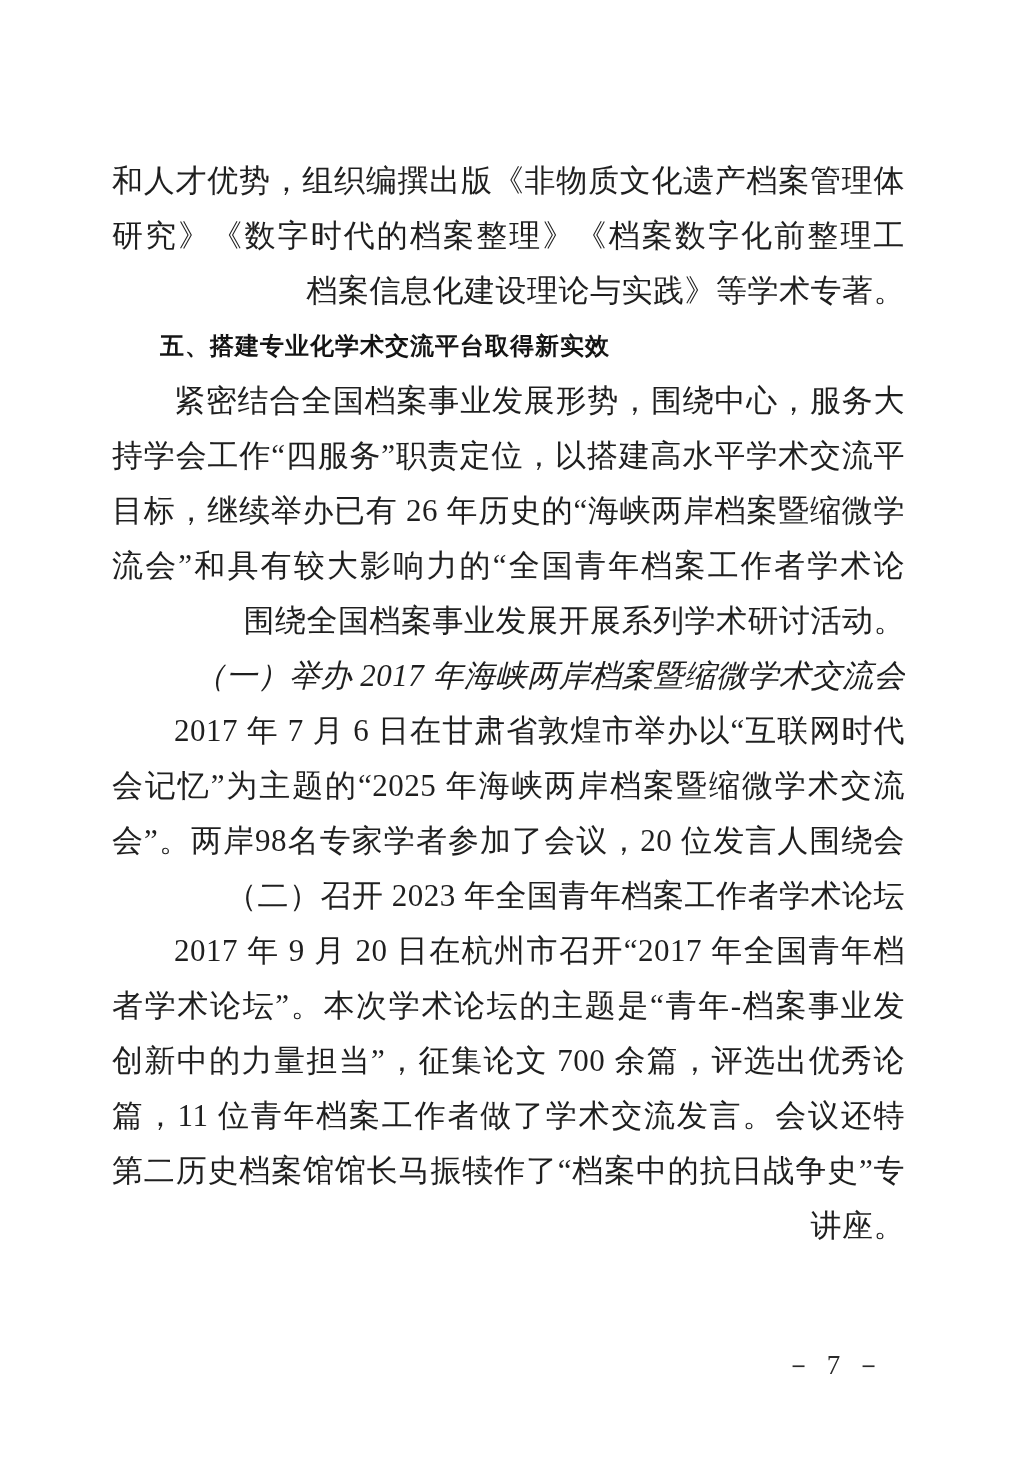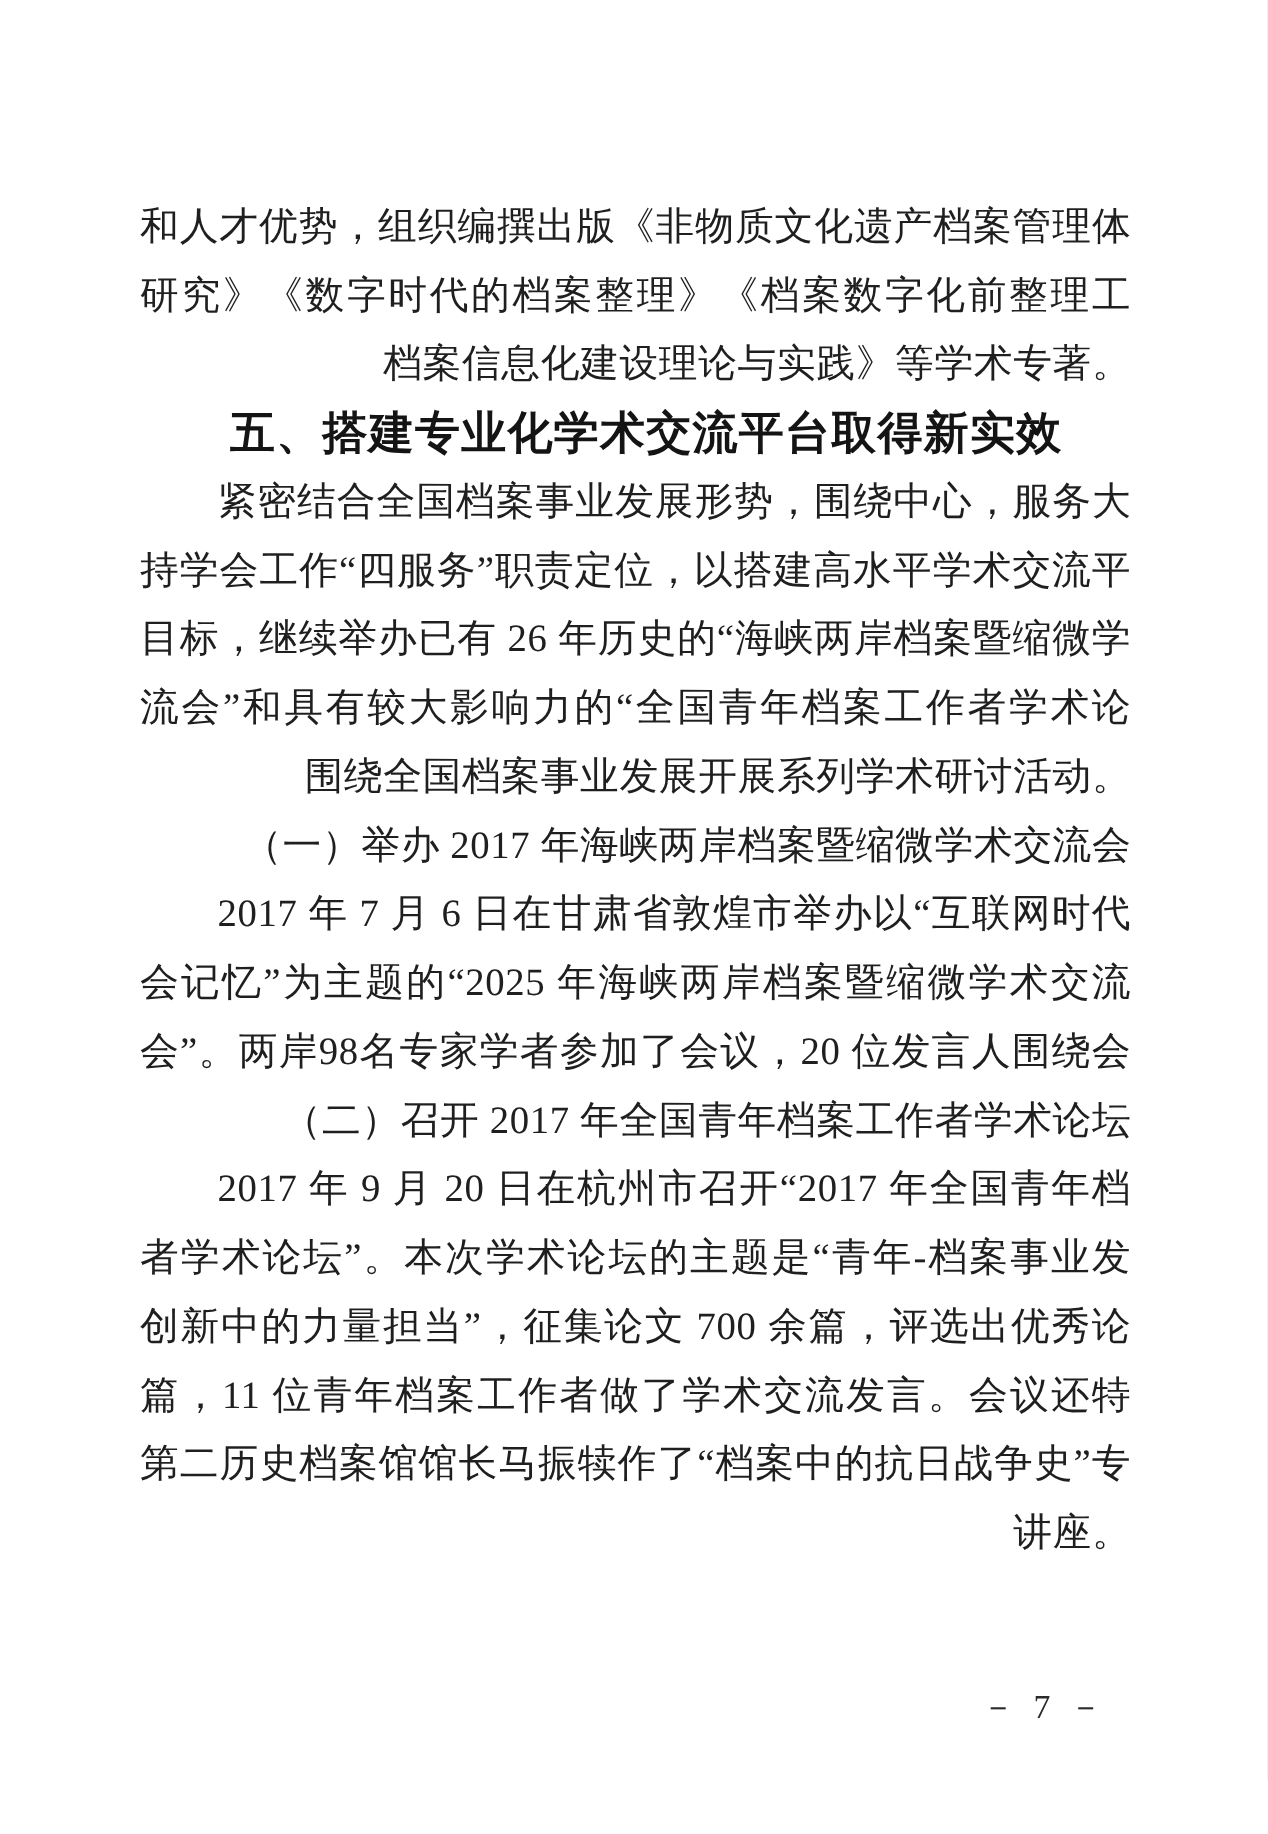--- a/index.html
+++ b/index.html
@@ -32,21 +32,21 @@
     white-space: pre-wrap;
     overflow: hidden;
   }
   .line.fill {
     text-align: justify;
     text-align-last: justify;
   }
   .line.heading {
     font-family: "Liberation Sans", "DejaVu Sans", sans-serif;
     font-weight: bold;
-    font-size: 36px;
+    font-size: 24px;
     color: #141414;
     letter-spacing: 1px;
     text-align: center;
     text-align-last: left;
   }
   .footer {
     position: absolute;
     top: 1348px;
     right: 128px;
     font-size: 27px;
@@ -66,25 +66,25 @@
 
   <div class="line fill">和人才优势，组织编撰出版《非物质文化遗产档案管理体系构建</div>
       <div class="line fill">研究》《数字时代的档案整理》《档案数字化前整理工作》《企业</div>
       <div class="line">档案信息化建设理论与实践》等学术专著。</div>
       <div class="line heading" style="padding-left: 2em;">五、搭建专业化学术交流平台取得新实效</div>
       <div class="line fill" style="padding-left: 2em;">紧密结合全国档案事业发展形势，围绕中心，服务大局，坚</div>
       <div class="line fill">持学会工作“四服务”职责定位，以搭建高水平学术交流平台为</div>
       <div class="line fill">目标，继续举办已有 26 年历史的“海峡两岸档案暨缩微学术交</div>
       <div class="line fill">流会”和具有较大影响力的“全国青年档案工作者学术论坛”，</div>
       <div class="line">围绕全国档案事业发展开展系列学术研讨活动。</div>
-      <div class="line" style="padding-left: 2em;">（一）举办 2017 年海峡两岸档案暨缩微学术交流会</div>
+      <div class="line" style="padding-left: 2em; font-style: italic;">（一）举办 2017 年海峡两岸档案暨缩微学术交流会</div>
       <div class="line fill" style="padding-left: 2em;">2017 年 7 月 6 日在甘肃省敦煌市举办以“互联网时代的社</div>
       <div class="line fill">会记忆”为主题的“2025 年海峡两岸档案暨缩微学术交流</div>
       <div class="line fill">会”。两岸98名专家学者参加了会议，20 位发言人围绕会议主</div>
-      <div class="line" style="padding-left: 2em;">（二）召开 2017 年全国青年档案工作者学术论坛</div>
+      <div class="line" style="padding-left: 2em;">（二）召开 2023 年全国青年档案工作者学术论坛</div>
       <div class="line fill" style="padding-left: 2em;">2017 年 9 月 20 日在杭州市召开“2017 年全国青年档案工作</div>
       <div class="line fill">者学术论坛”。本次学术论坛的主题是“青年-档案事业发展与</div>
       <div class="line fill">创新中的力量担当”，征集论文 700 余篇，评选出优秀论文 182</div>
       <div class="line fill">篇，11 位青年档案工作者做了学术交流发言。会议还特邀中国</div>
       <div class="line fill">第二历史档案馆馆长马振犊作了“档案中的抗日战争史”专题</div>
       <div class="line">讲座。</div>
     </div>
 
   <div class="footer">
     <span class="page-number">－ 7 －</span>

